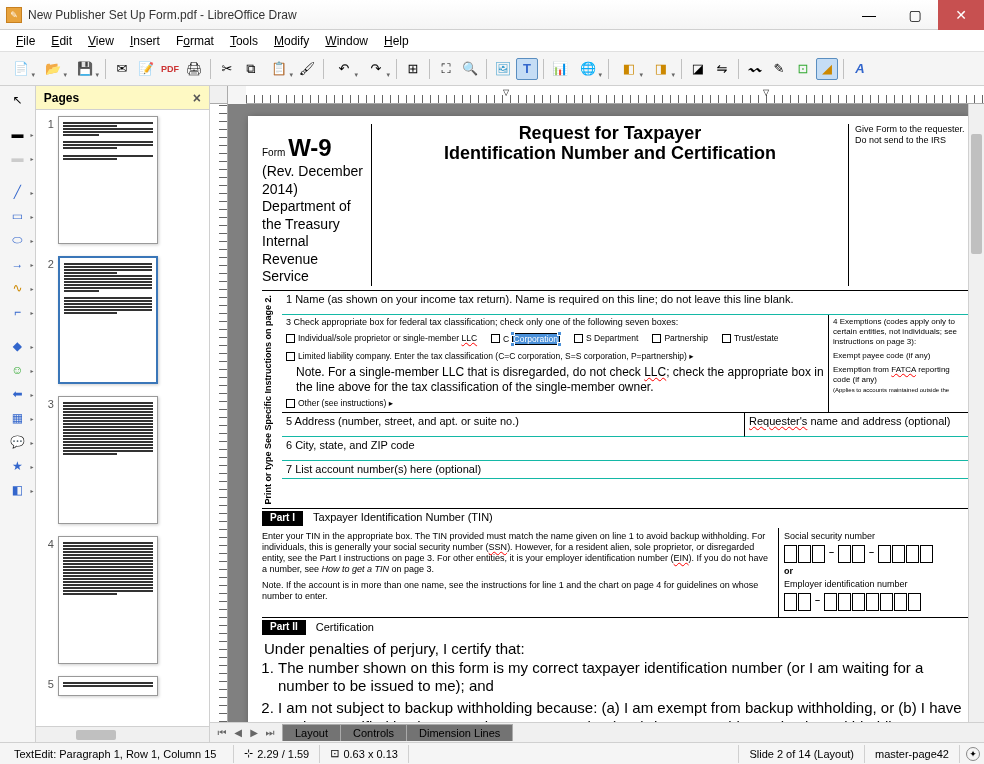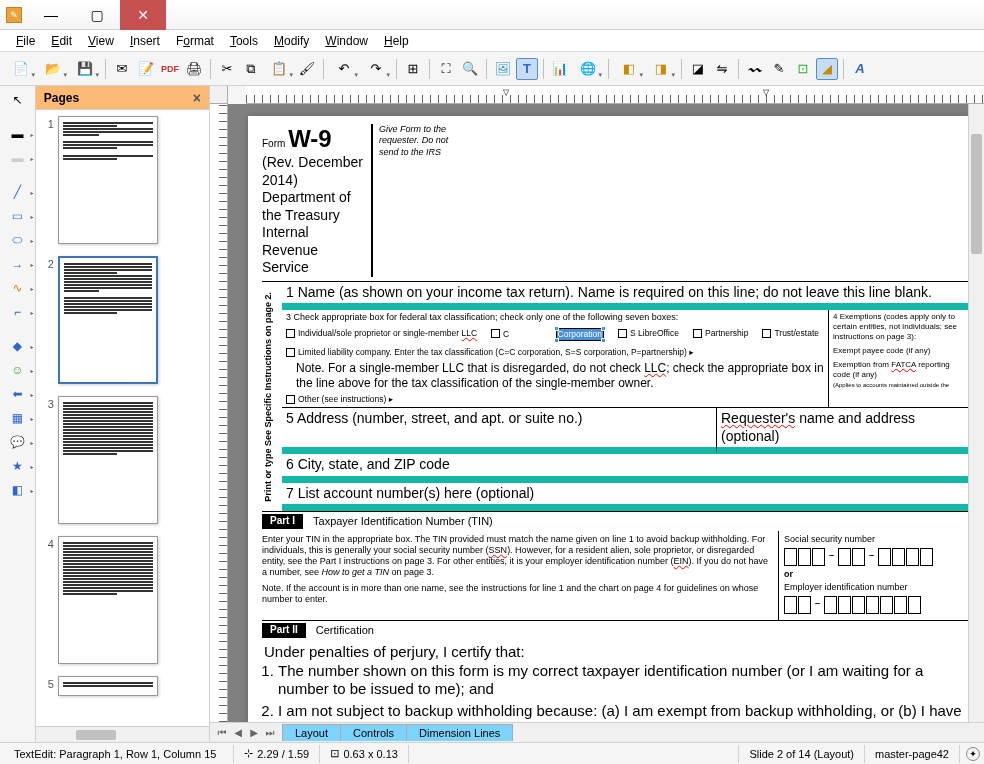--- a/index.html
+++ b/index.html
@@ -28,21 +28,21 @@
 
 .main { display: flex; height: calc(100% - 30px - 22px - 34px - 22px); }
 
 
 .tool-palette { width: 36px; background: #f5f5f5; border-right: 1px solid #d0d0d0; display: flex; flex-direction: column; align-items: center; padding-top: 4px; gap: 4px; }
 .palette-btn { width: 24px; height: 20px; display: flex; align-items: center; justify-content: center; cursor: pointer; font-size: 12px; position: relative; }
 .palette-btn.drop::after { content: '▸'; font-size: 6px; position: absolute; right: -4px; color: #666; }
 
 
 .pages-panel { width: 175px; background: #fff; border-right: 1px solid #d0d0d0; display: flex; flex-direction: column; }
-.pages-header { height: 24px; background: #fdba74; display: flex; align-items: center; padding: 0 8px; border-bottom: 1px solid #d0d0d0; font-weight: bold; font-size: 12px; }
+.pages-header { height: 24px; background: #fef9c3; display: flex; align-items: center; padding: 0 8px; border-bottom: 1px solid #d0d0d0; font-weight: bold; font-size: 12px; }
 .pages-header .close-x { margin-left: auto; cursor: pointer; font-size: 14px; color: #555; }
 .pages-list { flex: 1; overflow-y: auto; padding: 6px; }
 .page-thumb-wrap { display: flex; margin-bottom: 12px; }
 .page-num { width: 16px; font-size: 11px; color: #555; text-align: right; padding-right: 4px; padding-top: 2px; }
 .page-thumb { width: 100px; height: 128px; background: #fff; border: 1px solid #999; box-shadow: 1px 1px 3px rgba(0,0,0,0.2); padding: 4px; overflow: hidden; }
 .page-thumb.selected { border: 2px solid #3a76b8; }
 .thumb-content { font-size: 3px; line-height: 1.1; color: #222; }
 .thumb-line { height: 2px; background: #333; margin: 1px 0; }
 .thumb-line.half { width: 60%; }
 .thumb-line.third { width: 40%; }
@@ -58,35 +58,35 @@
 .ruler-marker.right { left: 520px; }
 .canvas-inner { flex: 1; display: flex; overflow: hidden; }
 .ruler-v { width: 18px; background: #fff; border-right: 1px solid #aaa; position: relative; }
 .ruler-v::before { content: ''; position: absolute; top: 0; bottom: 0; right: 0; width: 8px; background: repeating-linear-gradient(0deg, #666 0, #666 1px, transparent 1px, transparent 8px); }
 .doc-view { flex: 1; background: #808080; overflow: auto; padding: 12px 0 0 20px; position: relative; }
 .doc-page { width: 720px; background: #fff; box-shadow: 2px 2px 8px rgba(0,0,0,0.4); padding: 8px 0 0 14px; font-size: 10px; line-height: 1.25; }
 
 
 .form-header { display: flex; border-bottom: 1.5px solid #000; padding-bottom: 4px; }
 .form-left { width: 110px; border-right: 1px solid #000; padding-right: 6px; }
-.form-id { font-size: 10px; } .form-id b { font-size: 24px; font-family: Arial; font-weight: bold; }
+.form-id { font-size: 10px; margin-top: 9px; } .form-id b { font-size: 24px; font-family: Arial; font-weight: bold; }
 .form-rev { font-size: 14px; }
 .form-center { flex: 1; text-align: center; padding: 0 8px; }
 .form-title { font-size: 18px; font-weight: bold; font-family: Arial; line-height: 1.1; }
-.form-right { width: 80px; border-left: 1px solid #000; padding-left: 6px; font-size: 9px; font-style: italic; }
+.form-right { width: 120px; border-left: 1px solid #000; padding-left: 6px; font-size: 9px; }
 
 .form-body { display: flex; }
 .form-sidebar { width: 20px; writing-mode: vertical-rl; transform: rotate(180deg); font-size: 9px; font-weight: bold; text-align: center; padding: 4px 1px; }
 .form-fields { flex: 1; }
-.field-row { border-bottom: 7px solid #14b8a6; padding: 2px 4px; font-size: 14px; min-height: 16px; }
+.field-row { border-bottom: 1px solid #14b8a6; padding: 2px 4px; font-size: 11px; min-height: 16px; }
 .field-row.tall { min-height: 24px; }
 .check-row { display: flex; gap: 14px; padding: 3px 4px; font-size: 8.5px; align-items: flex-start; flex-wrap: wrap; }
 .chk { display: inline-flex; align-items: flex-start; gap: 3px; }
 .chk-box { width: 9px; height: 9px; border: 1px solid #000; flex-shrink: 0; margin-top: 1px; }
-.sel-text { background: #4a90d9; color: #fff; padding: 0 1px; border: 1px solid #000; display: inline-block; position: relative; margin-left: 44px; }
+.sel-text { background: #4a90d9; color: #fff; padding: 0 1px; border: 1px solid #000; display: inline-block; position: relative; }
 .sel-handle { position: absolute; width: 5px; height: 5px; background: #4a90d9; border: 1px solid #fff; }
 .sel-handle.tl { top: -3px; left: -3px; } .sel-handle.tr { top: -3px; right: -3px; }
 .sel-handle.bl { bottom: -3px; left: -3px; } .sel-handle.br { bottom: -3px; right: -3px; }
 .note-text { font-size: 12px; padding-left: 14px; }
 .squiggle { text-decoration: underline wavy red; text-decoration-thickness: 1px; }
 
 .exempt-box { border-left: 1px solid #000; width: 140px; padding: 2px 4px; font-size: 8px; }
 .addr-row { display: flex; }
 
 .part-header { display: flex; align-items: center; gap: 10px; border-top: 1.5px solid #000; padding: 2px 0; }
@@ -103,37 +103,38 @@
 
 .cert-list { font-size: 15px; padding: 3px 2px; }
 .cert-list li { margin-bottom: 3px; margin-left: 14px; list-style-position: outside; }
 
 
 .canvas-bottom { height: 20px; background: #f0f0f0; border-top: 1px solid #d0d0d0; display: flex; align-items: center; font-size: 11px; }
 .nav-arrows { display: flex; padding: 0 4px; }
 .nav-arrow { width: 16px; text-align: center; cursor: pointer; color: #666; font-size: 10px; }
 .doc-tab { padding: 2px 12px; border: 1px solid #aaa; border-bottom: none; background: #fff; cursor: pointer; margin-right: -1px; }
 .doc-tab:first-of-type { background: #fff; }
-.doc-tab:not(:first-of-type) { background: #7dd3fc; }
+.doc-tab:not(:first-of-type) { background: #737373; }
 
 .vscroll { width: 16px; background: #f0f0f0; border-left: 1px solid #d0d0d0; position: relative; }
 .vscroll-thumb { position: absolute; left: 2px; right: 2px; top: 30px; height: 120px; background: #c0c0c0; border-radius: 2px; }
 
 
 .statusbar { height: 22px; background: #f5f5f5; border-top: 1px solid #d0d0d0; display: flex; align-items: center; font-size: 11px; padding: 0 4px; }
 .status-cell { padding: 0 10px; border-right: 1px solid #d0d0d0; height: 18px; display: flex; align-items: center; }
 .status-cell.flex { flex: 1; }
 .status-cell:last-child { border-right: none; }
 .zoom-target { width: 14px; height: 14px; border: 1px solid #888; border-radius: 50%; display: flex; align-items: center; justify-content: center; font-size: 9px; cursor: pointer; margin-left: 6px; }
 </style>
 </head>
 <body>
 
 <div class="titlebar">
   <div class="app-icon">✎</div>
+  <div class="title-text">New Publisher Set Up Form.pdf - LibreOffice Draw</div>
   <div class="win-btn">—</div>
   <div class="win-btn">▢</div>
   <div class="win-btn close">✕</div>
 </div>
 
 <div class="menubar">
   <div class="menu-item"><span class="ul">F</span>ile</div>
   <div class="menu-item"><span class="ul">E</span>dit</div>
   <div class="menu-item"><span class="ul">V</span>iew</div>
   <div class="menu-item"><span class="ul">I</span>nsert</div>
@@ -307,20 +308,24 @@
       <div class="doc-view">
         <div class="doc-page">
 
           <div class="form-header">
             <div class="form-left">
               <div class="form-id"><span>Form</span> <b>W-9</b></div>
               <div class="form-rev">(Rev. December 2014)</div>
               <div class="form-rev">Department of the Treasury</div>
               <div class="form-rev">Internal Revenue Service</div>
             </div>
+            <div class="form-center">
+              <div class="form-title">Request for Taxpayer</div>
+              <div class="form-title">Identification Number and Certification</div>
+            </div>
             <div class="form-right">Give Form to the requester. Do not send to the IRS</div>
           </div>
 
           <div class="form-body">
             <div class="form-sidebar">Print or type
 See Specific Instructions on page 2.</div>
             <div class="form-fields">
               <div class="field-row tall">1  Name (as shown on your income tax return). Name is required on this line; do not leave this line blank.</div>
               <div style="display:flex;border-bottom:1px solid #000;">
                 <div style="flex:1;">
@@ -329,21 +334,21 @@
                     <span class="chk">
                         <span class="chk-box"></span>
                         <span><span>Individual/sole proprietor or single-member </span><span class="squiggle">LLC</span></span>
                       </span>
                     <span class="chk">
                         <span class="chk-box"></span>
                         <span><span>C </span><span class="sel-text"><span>Corporation</span><span class="sel-handle tl"></span><span class="sel-handle tr"></span><span class="sel-handle bl"></span><span class="sel-handle br"></span></span></span>
                       </span>
                     <span class="chk">
                         <span class="chk-box"></span>
-                        <span>S LibreOffice</span>
+                        <span>S Department</span>
                       </span>
                     <span class="chk">
                         <span class="chk-box"></span>
                         <span>Partnership</span>
                       </span>
                     <span class="chk">
                         <span class="chk-box"></span>
                         <span>Trust/estate</span>
                       </span>
                   </div>
@@ -363,21 +368,21 @@
                 </div>
                 <div class="exempt-box">
                   <div>4  Exemptions (codes apply only to certain entities, not individuals; see instructions on page 3):</div>
                   <div style="margin-top:4px;">Exempt payee code (if any)</div>
                   <div style="margin-top:4px;">Exemption from <span class="squiggle">FATCA</span> reporting code (if any)</div>
                   <div style="font-size:6px;margin-top:2px;">(Applies to accounts maintained outside the</div>
                 </div>
               </div>
               <div class="addr-row">
                 <div class="field-row tall" style="flex:1;">5  Address (number, street, and apt. or suite no.)</div>
-                <div class="field-row tall" style="width:252px;border-left:1px solid #000;"><span class="squiggle">Requester's</span> name and address (optional)</div>
+                <div class="field-row tall" style="width:224px;border-left:1px solid #000;"><span class="squiggle">Requester's</span> name and address (optional)</div>
               </div>
               <div class="field-row tall">6  City, state, and ZIP code</div>
               <div class="field-row">7  List account number(s) here (optional)</div>
             </div>
           </div>
 
           <div class="part-header">
             <span class="part-label">Part I</span>
             <span class="part-title">Taxpayer Identification Number (TIN)</span>
           </div>

